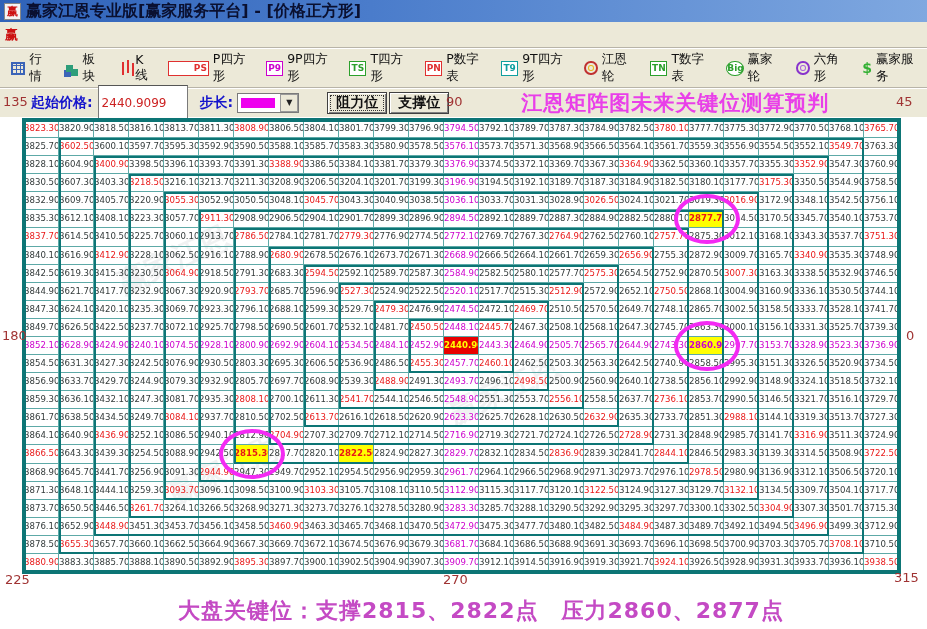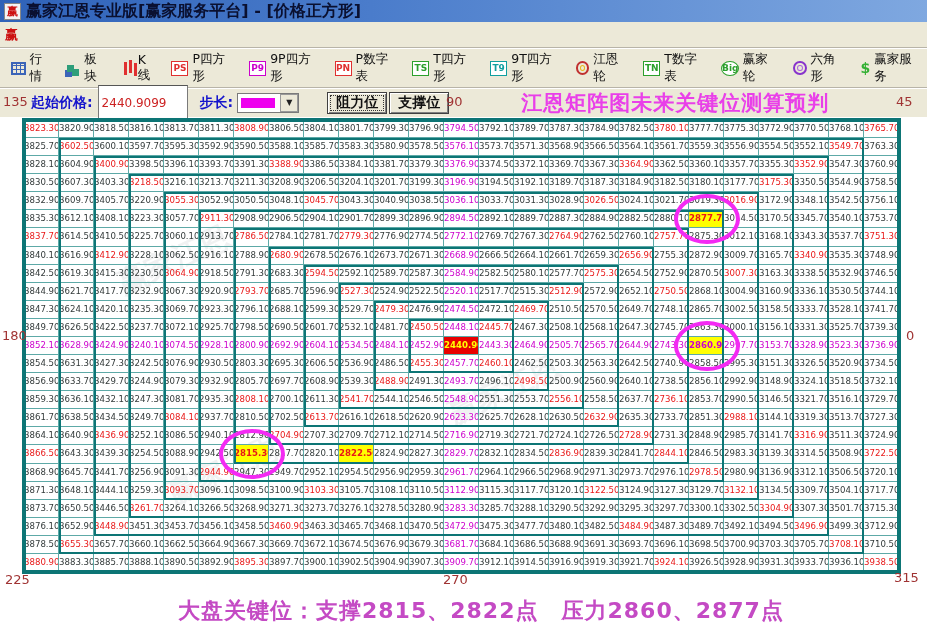--- a/index.html
+++ b/index.html
@@ -97,34 +97,34 @@
       </span>
       <span class="tb-item">
         <span class="tb-blocks" style="background: rgb(46, 158, 122); box-shadow: rgb(46, 158, 122) 5px 4px 0px, rgb(59, 100, 184) -2px 5px 0px;"></span>
         <span>板块</span>
       </span>
       <span class="tb-item">
         <span class="tb-candle" style="background: rgb(224, 48, 48); box-shadow: rgb(224, 48, 48) 5px -2px 0px, rgb(224, 48, 48) 10px 1px 0px;"></span>
         <span>K线</span>
       </span>
       <span class="tb-item">
-        <span class="tb-badge" style="color: rgb(224, 48, 48); border-color: rgb(224, 48, 48);">PS</span>
+        <span class="tb-badge" style="color: rgb(224, 48, 48); border-color: rgb(224, 48, 48); padding-left: 24px;">PS</span>
         <span>P四方形</span>
       </span>
       <span class="tb-item">
         <span class="tb-badge" style="color: rgb(204, 0, 204); border-color: rgb(204, 0, 204);">P9</span>
         <span>9P四方形</span>
       </span>
       <span class="tb-item">
+        <span class="tb-badge" style="color: rgb(44, 160, 44); border-color: rgb(44, 160, 44);">TS</span>
+        <span>T四方形</span>
+      </span>
+      <span class="tb-item">
         <span class="tb-badge" style="color: rgb(224, 48, 48); border-color: rgb(224, 48, 48);">PN</span>
         <span>P数字表</span>
-      </span>
-      <span class="tb-item">
-        <span class="tb-badge" style="color: rgb(44, 160, 44); border-color: rgb(44, 160, 44);">TS</span>
-        <span>T四方形</span>
       </span>
       <span class="tb-item">
         <span class="tb-badge" style="color: rgb(15, 159, 159); border-color: rgb(15, 159, 159);">T9</span>
         <span>9T四方形</span>
       </span>
       <span class="tb-item">
         <span class="tb-wheel" style="border-color: rgb(192, 48, 48);">
           <i style="border-color: rgb(232, 184, 32);"></i>
         </span>
         <span>江恩轮</span>

